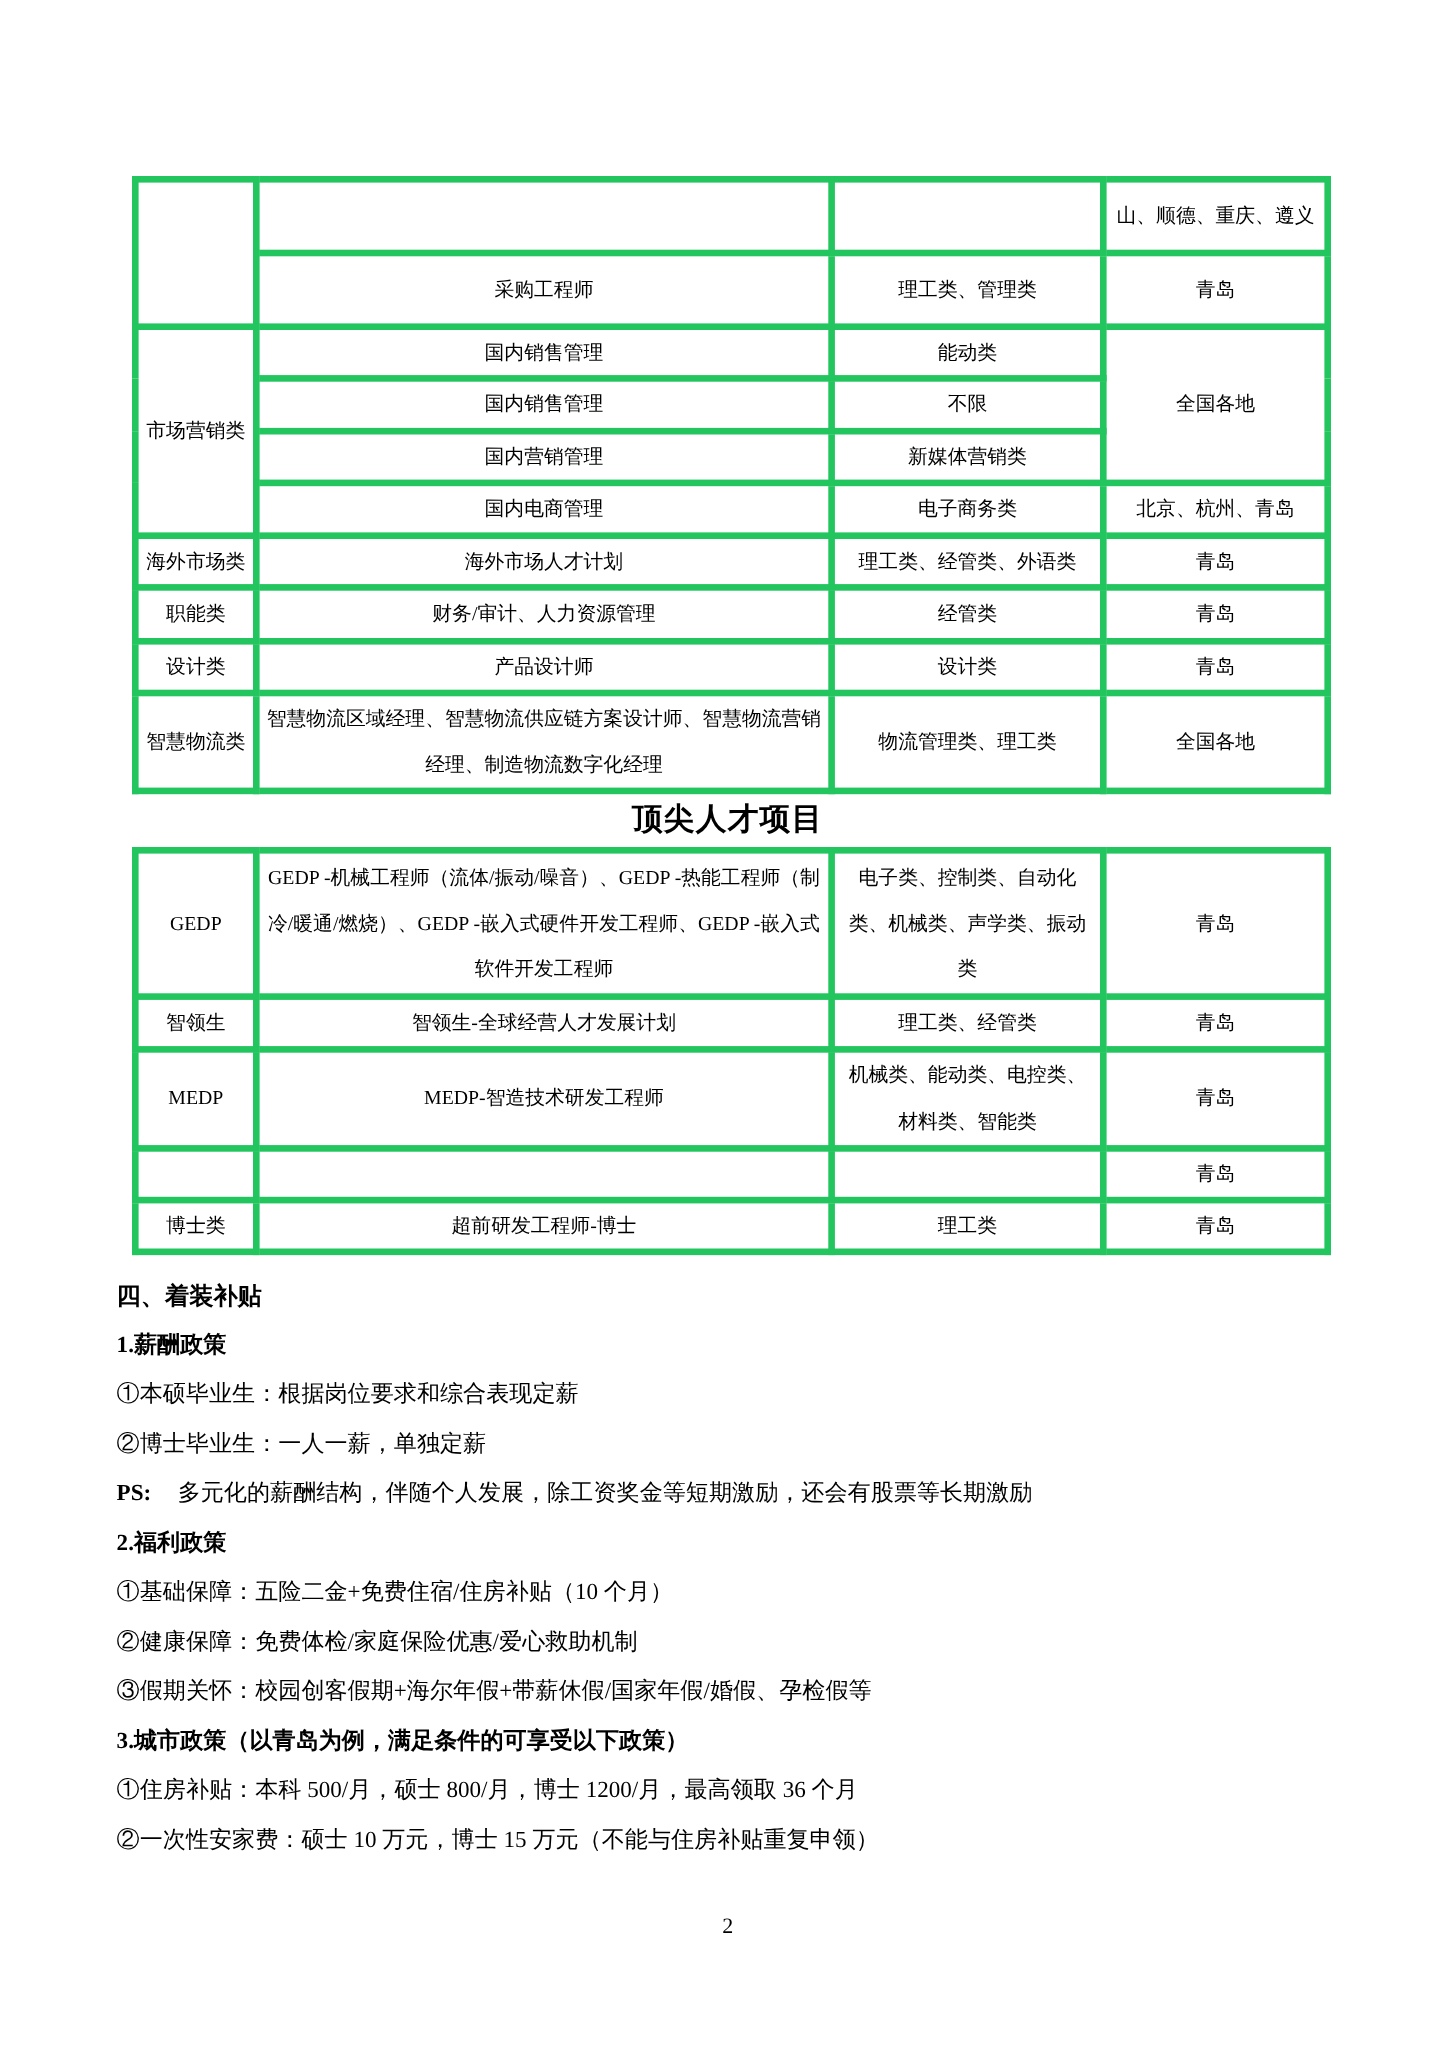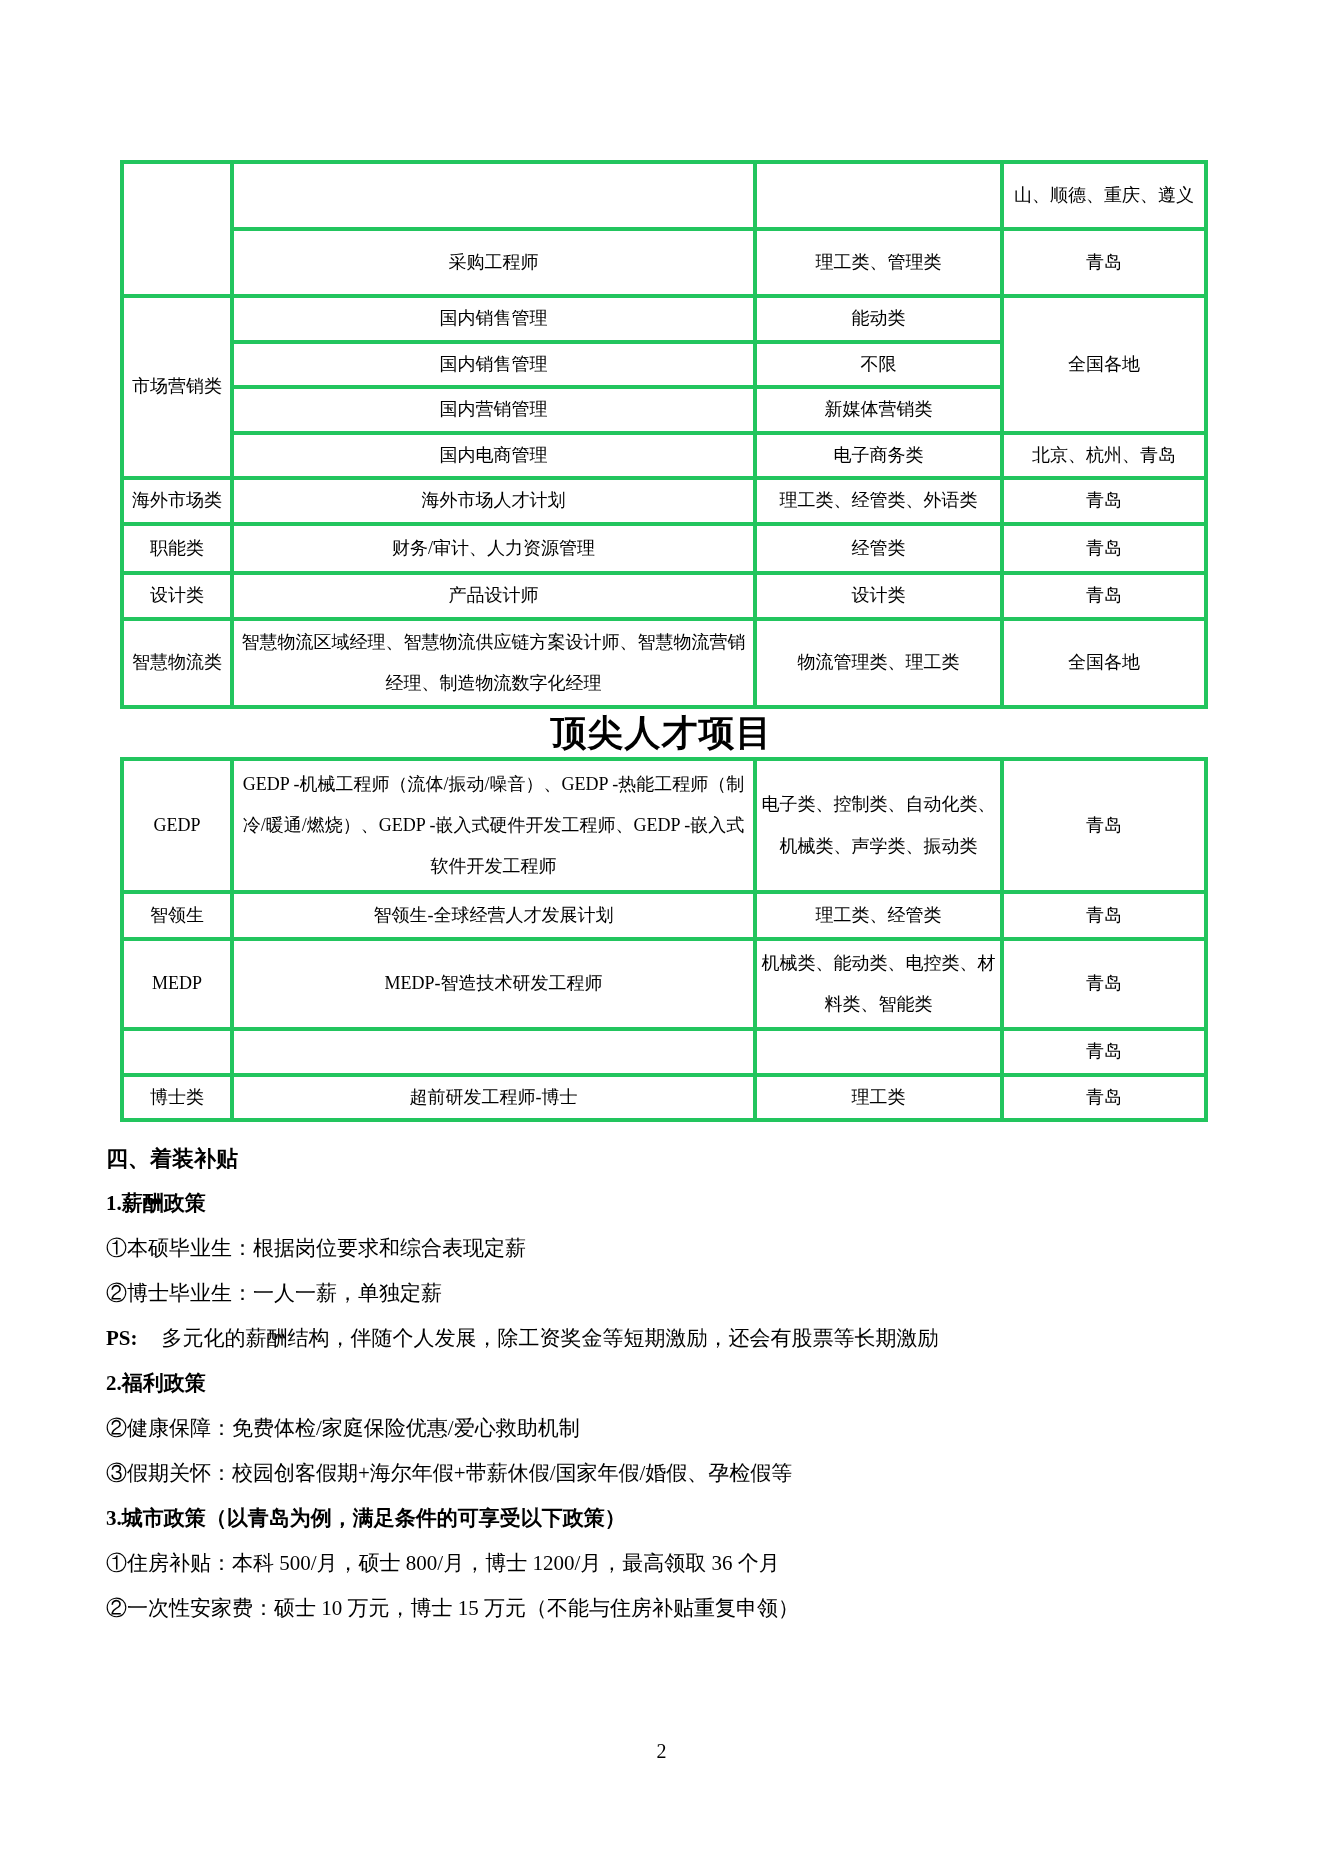--- a/index.html
+++ b/index.html
@@ -15,33 +15,33 @@
     overflow: hidden;
   }
   .doc-table {
     border-collapse: collapse;
     table-layout: fixed;
     border: 3px solid #000;
     margin-left: 120px;
     font-size: 18px;
   }
   .doc-table td {
-    border: 4px solid #22c55e;
+    border: 6px solid #22c55e;
     text-align: center;
     vertical-align: middle;
     padding: 0 4px;
     line-height: 2.3;
     overflow: hidden;
   }
   .tbl1 { margin-top: 160px; }
   .section-heading {
     height: 48px;
     line-height: 48px;
     text-align: center;
-    font-size: 36px;
+    font-size: 28px;
     font-weight: bold;
     letter-spacing: 1px;
   }
   .benefits {
     margin: 14px 0 0 106px;
     font-size: 21px;
   }
   .bline { height: 45px; line-height: 45px; white-space: nowrap; }
   .bbold { font-weight: bold; }
   .bbold-lg { font-weight: bold; font-size: 22px; }
@@ -170,20 +170,21 @@
 
   <div class="benefits">
     <div class="bline bbold-lg">四、着装补贴</div>
 
     <div class="bline bbold">1.薪酬政策</div>
     <div class="bline">①本硕毕业生：根据岗位要求和综合表现定薪</div>
     <div class="bline">②博士毕业生：一人一薪，单独定薪</div>
     <div class="bline"><span class="ps-label">PS:</span><span>多元化的薪酬结构，伴随个人发展，除工资奖金等短期激励，还会有股票等长期激励</span></div>
 
     <div class="bline bbold">2.福利政策</div>
+    <div class="bline">①基础保障：五险二金+免费住宿/住房补贴（10 个月）</div>
     <div class="bline">②健康保障：免费体检/家庭保险优惠/爱心救助机制</div>
     <div class="bline">③假期关怀：校园创客假期+海尔年假+带薪休假/国家年假/婚假、孕检假等</div>
 
     <div class="bline bbold">3.城市政策（以青岛为例，满足条件的可享受以下政策）</div>
     <div class="bline">①住房补贴：本科 500/月，硕士 800/月，博士 1200/月，最高领取 36 个月</div>
     <div class="bline">②一次性安家费：硕士 10 万元，博士 15 万元（不能与住房补贴重复申领）</div>
   </div>
 
   <div class="page-num">2</div>
 

